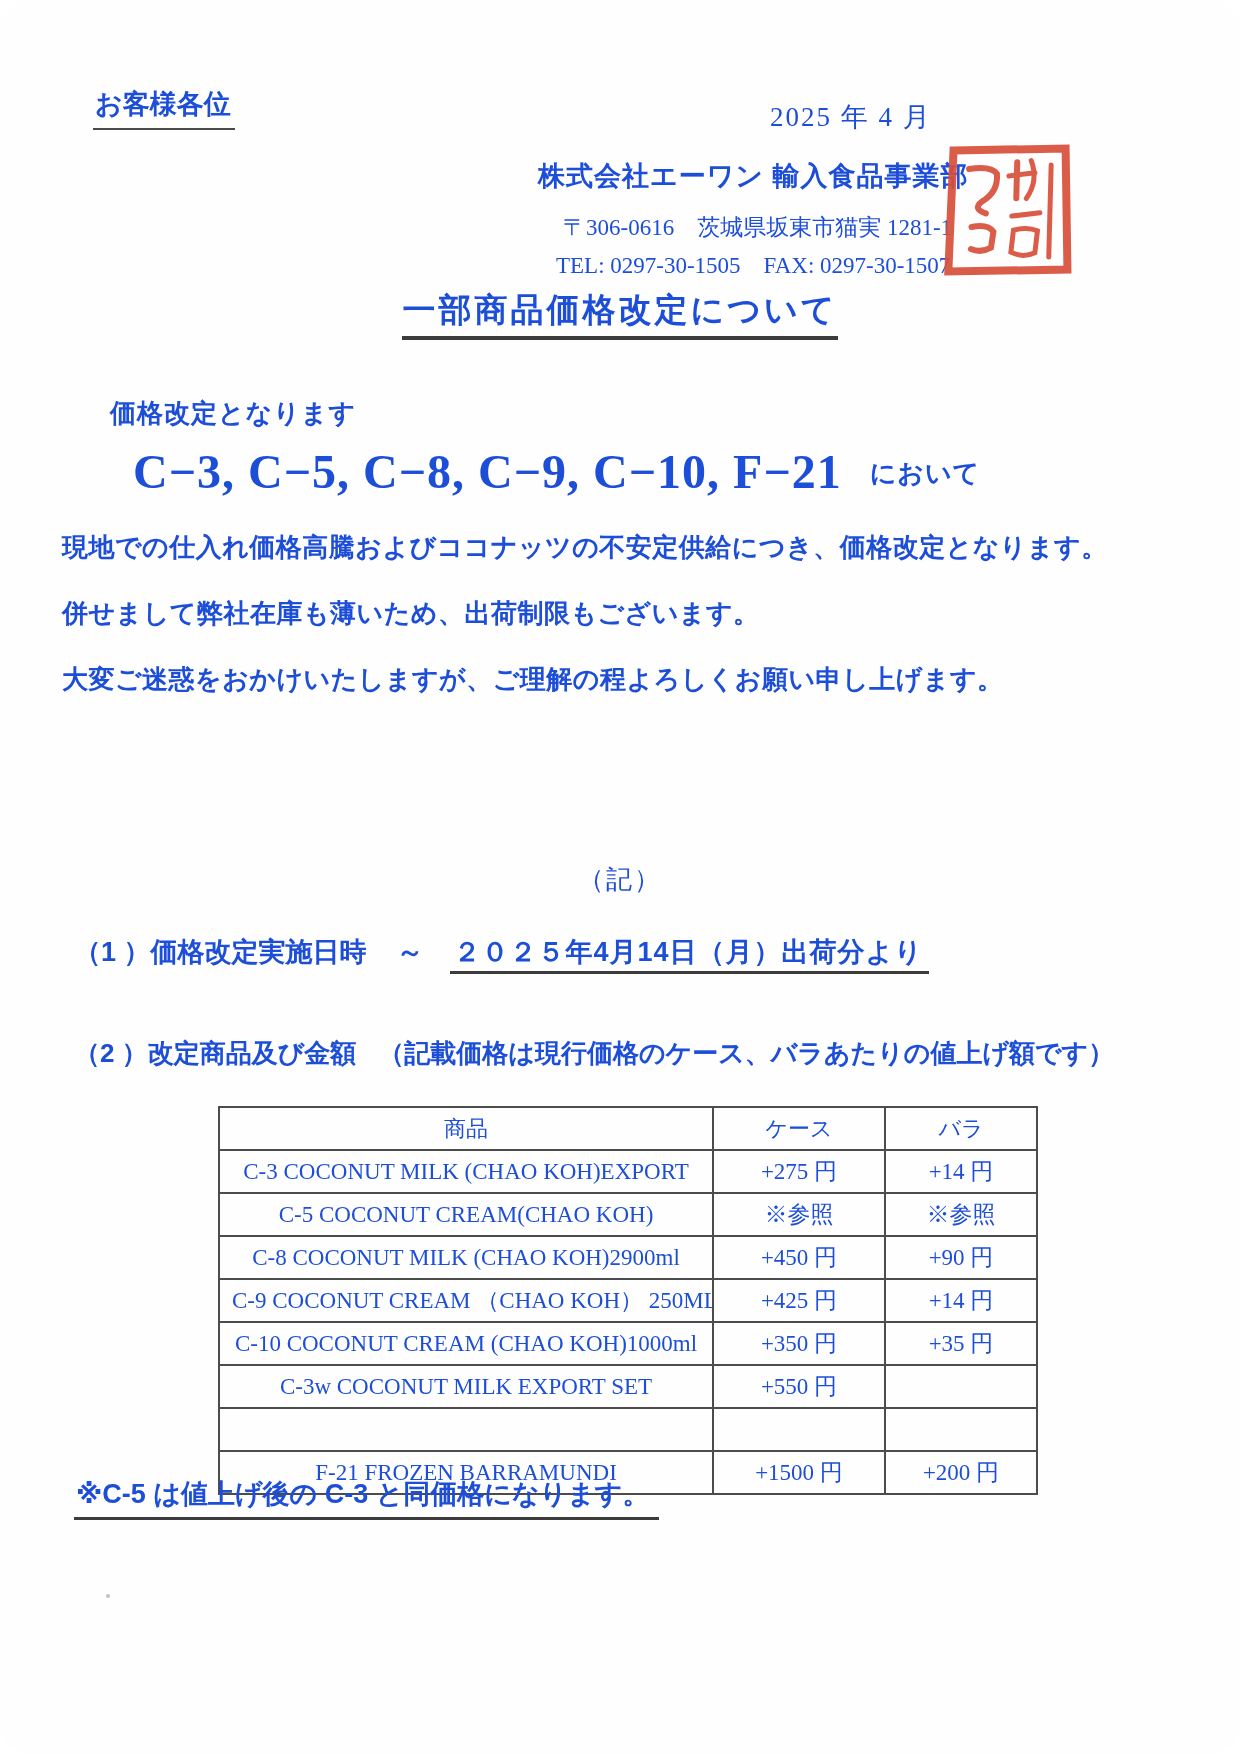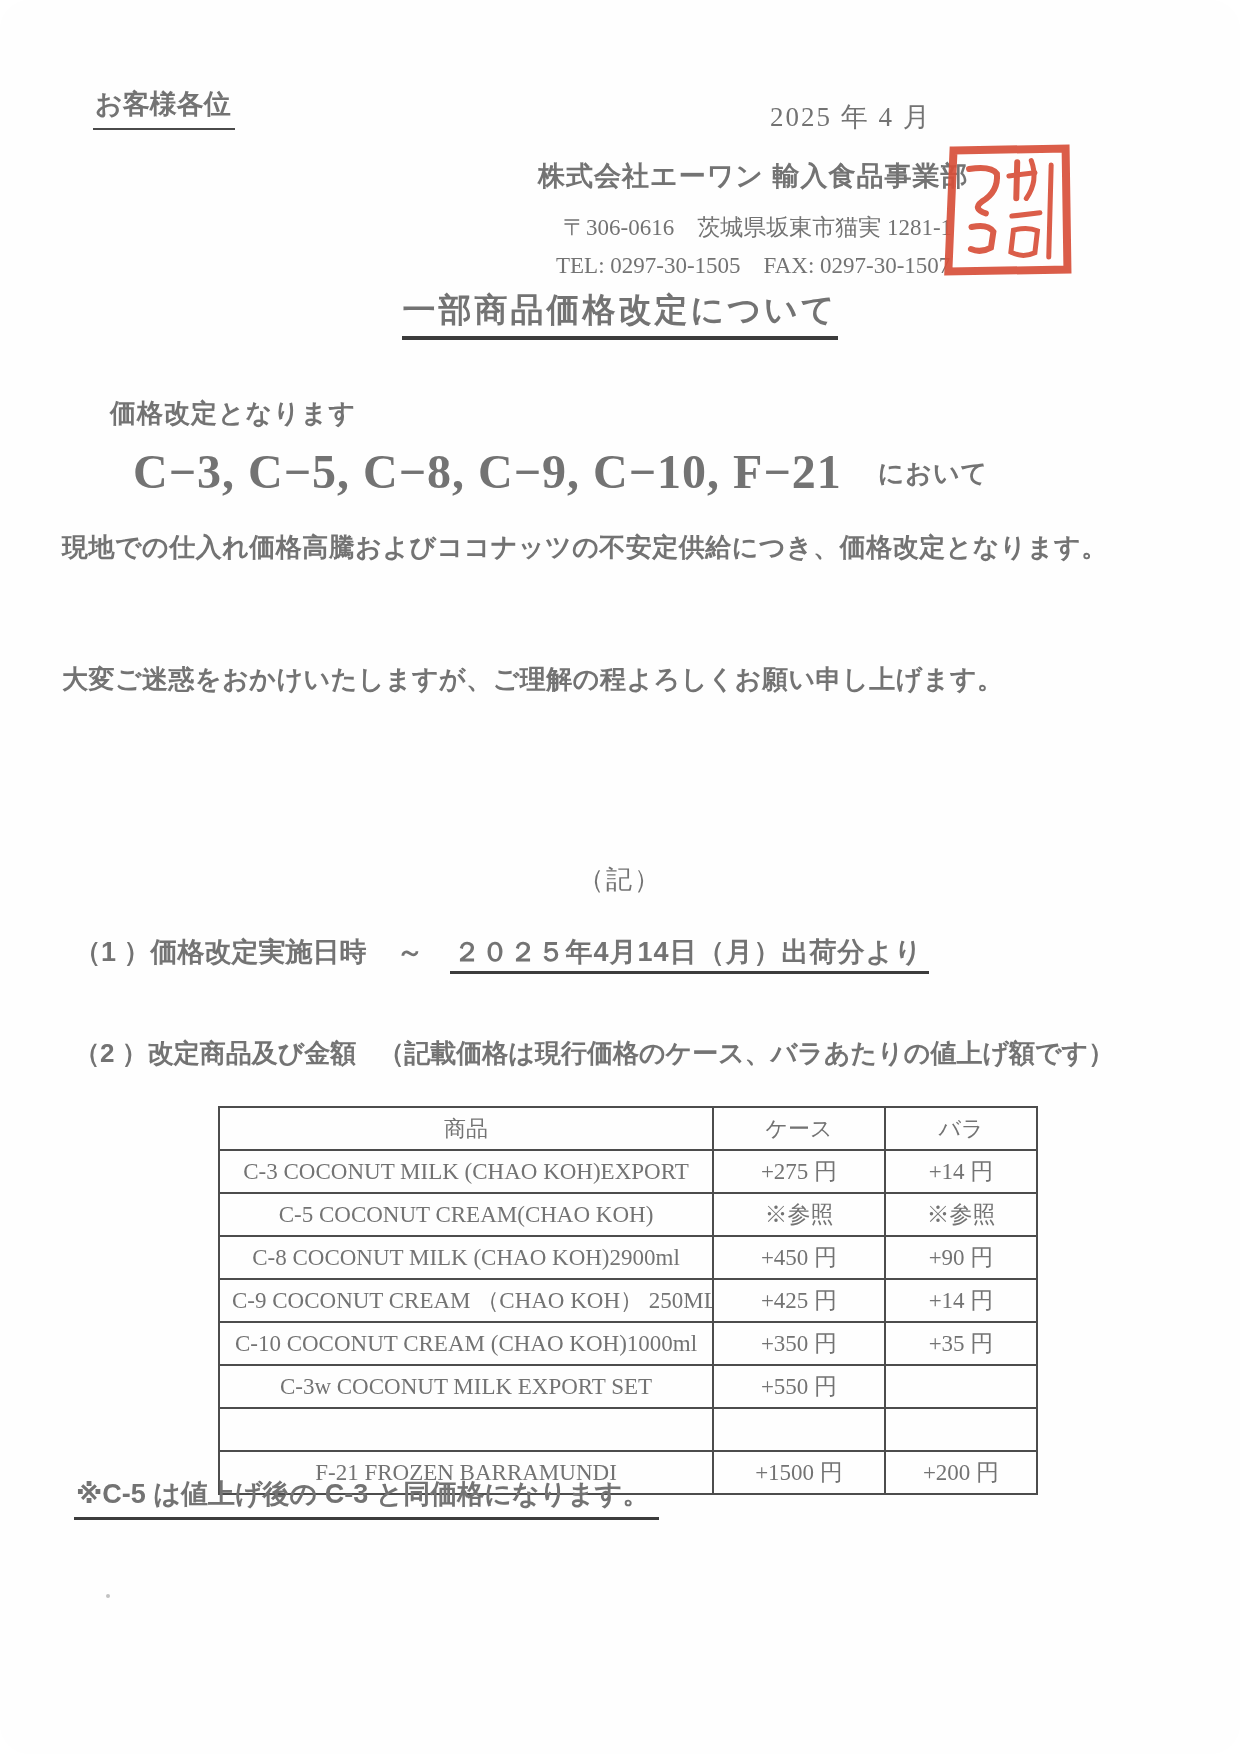--- a/index.html
+++ b/index.html
@@ -1,20 +1,20 @@
 <!DOCTYPE html>
 <html><head>
 <meta charset="utf-8">
 <style>
   html,body{margin:0;padding:0;background:#ffffff;}
   .page{
     position:relative;
     width:1240px;height:1754px;
     background:#fefefe;
-    color:#737373;
+    color:#1d4ed8;
     font-family:"Liberation Sans","DejaVu Sans",sans-serif;
     overflow:hidden;
     border-radius:29px;
   }
   .gothic{font-family:"Liberation Sans","DejaVu Sans",sans-serif;font-weight:bold;}
   .mincho{font-family:"Liberation Serif","DejaVu Serif",serif;}
   .abs{position:absolute;}
 
   .recipient{
     left:93px;top:86px;
@@ -65,21 +65,21 @@
     left:133px;top:444px;
     font-size:48px;
     font-weight:600;
     letter-spacing:1px;
     white-space:nowrap;
   }
   .codes-suffix{
     font-family:"Liberation Sans","DejaVu Sans",sans-serif;
     font-weight:bold;
     font-size:26px;
-    margin-left:36px;
+    margin-left:28px;
     vertical-align:6px;
   }
   .para{
     left:62px;
     font-size:26px;
     letter-spacing:.5px;
     white-space:nowrap;
   }
   .p1{top:530px;}
   .p2{top:596px;}
@@ -177,20 +177,21 @@
     <div class="doc-title gothic">一部商品価格改定について</div>
   </div>
 
   <div class="abs intro-label gothic">価格改定となります</div>
 
   <div class="abs codes-line mincho">
     <span>C−3, C−5, C−8, C−9, C−10, F−21</span><span class="codes-suffix">において</span>
   </div>
 
   <div class="abs para p1 gothic">現地での仕入れ価格高騰およびココナッツの不安定供給につき、価格改定となります。</div>
+  <div class="abs para p2 gothic">併せまして弊社在庫も薄いため、出荷制限もございます。</div>
   <div class="abs para p3 gothic">大変ご迷惑をおかけいたしますが、ご理解の程よろしくお願い申し上げます。</div>
 
   <div class="abs ki mincho">（記）</div>
 
   <div class="abs item1 gothic">
     <span>（1 ）価格改定実施日時</span><span class="tilde">～</span><span class="value">２０２５年4月14日（月）出荷分より</span>
   </div>
 
   <div class="abs item2 gothic">
     <span>（2 ）改定商品及び金額</span><span class="note">（記載価格は現行価格のケース、バラあたりの値上げ額です）</span>

